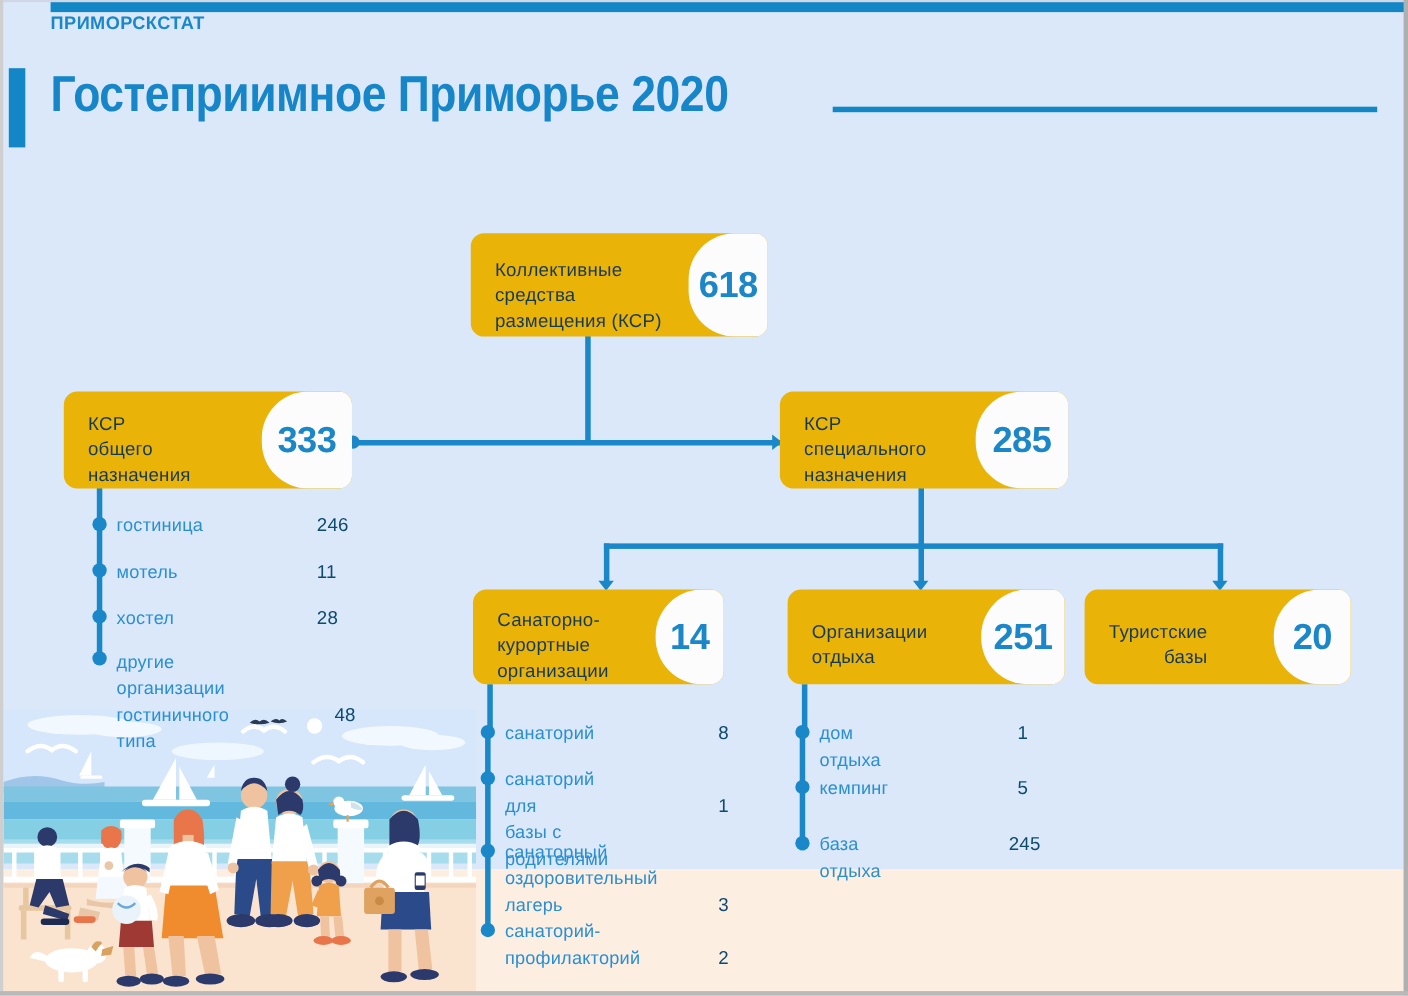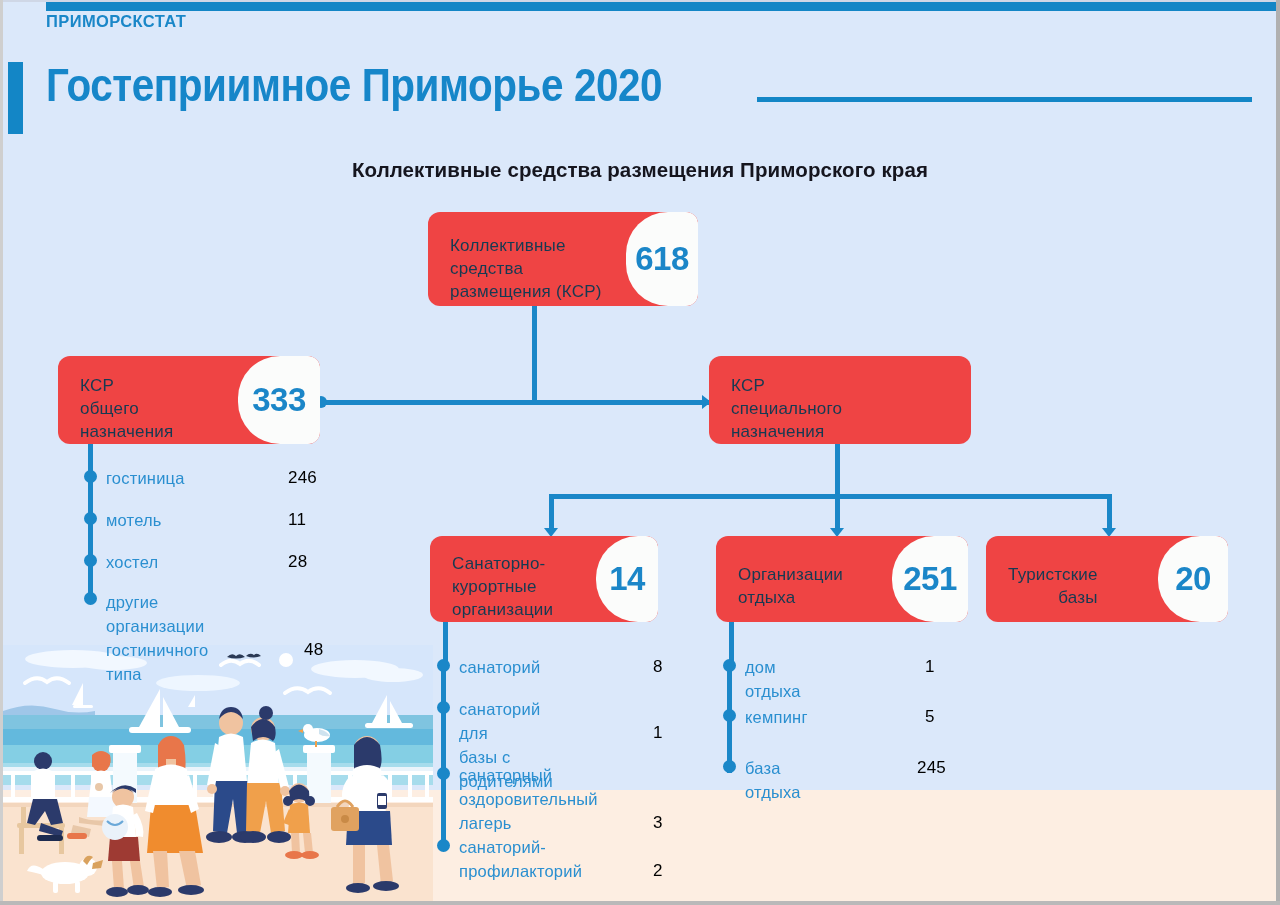--- a/index.html
+++ b/index.html
@@ -62,21 +62,21 @@
   }
   .arrow-right{
     position:absolute;width:0;height:0;
     border-top:7px solid transparent;border-bottom:7px solid transparent;
     border-left:9px solid #1a87c8;
   }
 
   
   .node{
     position:absolute;
-    background:#ef4444;
+    background:#eab308;
     border-radius:12px;
     box-sizing:border-box;
     overflow:hidden;
   }
   .node .label{
     position:absolute;
     left:22px;
     color:#163a52;
     font-size:17px;
     line-height:23px;
@@ -103,21 +103,21 @@
   .brail{position:absolute;width:5px;background:#1a87c8;left:0;top:6px;}
   .bitem{position:absolute;}
   .bdot{position:absolute;left:-4px;width:13px;height:13px;border-radius:50%;background:#1a87c8;}
   .btext{
     position:absolute;left:18px;
     color:#2a8fd0;font-size:16.5px;line-height:24px;
     white-space:pre-line;letter-spacing:.2px;
   }
   .bval{
     position:absolute;
-    color:#000000;font-size:17px;line-height:24px;letter-spacing:.2px;
+    color:#0c4a6e;font-size:17px;line-height:24px;letter-spacing:.2px;
   }
 </style>
 </head>
 <body>
 
 <div id="page">
 
   <div class="sand"></div>
 
   <div class="illus">
@@ -320,21 +320,20 @@
         <circle cx="342" cy="174" r="4" fill="#c98a46"></circle>
       </g>
     </svg>
   </div>
 
   <div class="top-bar"></div>
   <div class="title-accent"></div>
   <div class="brand">ПРИМОРСКСТАТ</div>
   <div class="main-title">Гостеприимное Приморье 2020</div>
   <div class="title-rule"></div>
-  <div class="subtitle">Коллективные средства размещения Приморского края</div>
 
   <div class="ln" style="left:532px;top:305px;width:5px;height:98px;"></div>
 
   <div class="ln" style="left:320px;top:400px;width:390px;height:5px;"></div>
   <div class="dot" style="left:315px;top:396px;"></div>
   <div class="arrow-right" style="left:702px;top:395px;"></div>
 
   <div class="ln" style="left:835px;top:440px;width:5px;height:56px;"></div>
 
   <div class="ln" style="left:549px;top:494px;width:563px;height:5px;"></div>
@@ -366,20 +365,23 @@
 назначения</div>
     <div class="badge" style="right:0;width:82px;justify-content:center;">
       <span>333</span>
     </div>
   </div>
 
   <div class="node" style="left:709px;top:356px;width:262px;height:88px;">
     <div class="label" style="top:18px;">КСР
 специального
 назначения</div>
+    <div class="badge" style="right:0;width:84px;">
+      <span>285</span>
+    </div>
   </div>
 
   <div class="node" style="left:430px;top:536px;width:228px;height:86px;">
     <div class="label" style="top:16px;">Санаторно-
 курортные
 организации</div>
     <div class="badge" style="right:0;width:62px;">
       <span>14</span>
     </div>
   </div>

